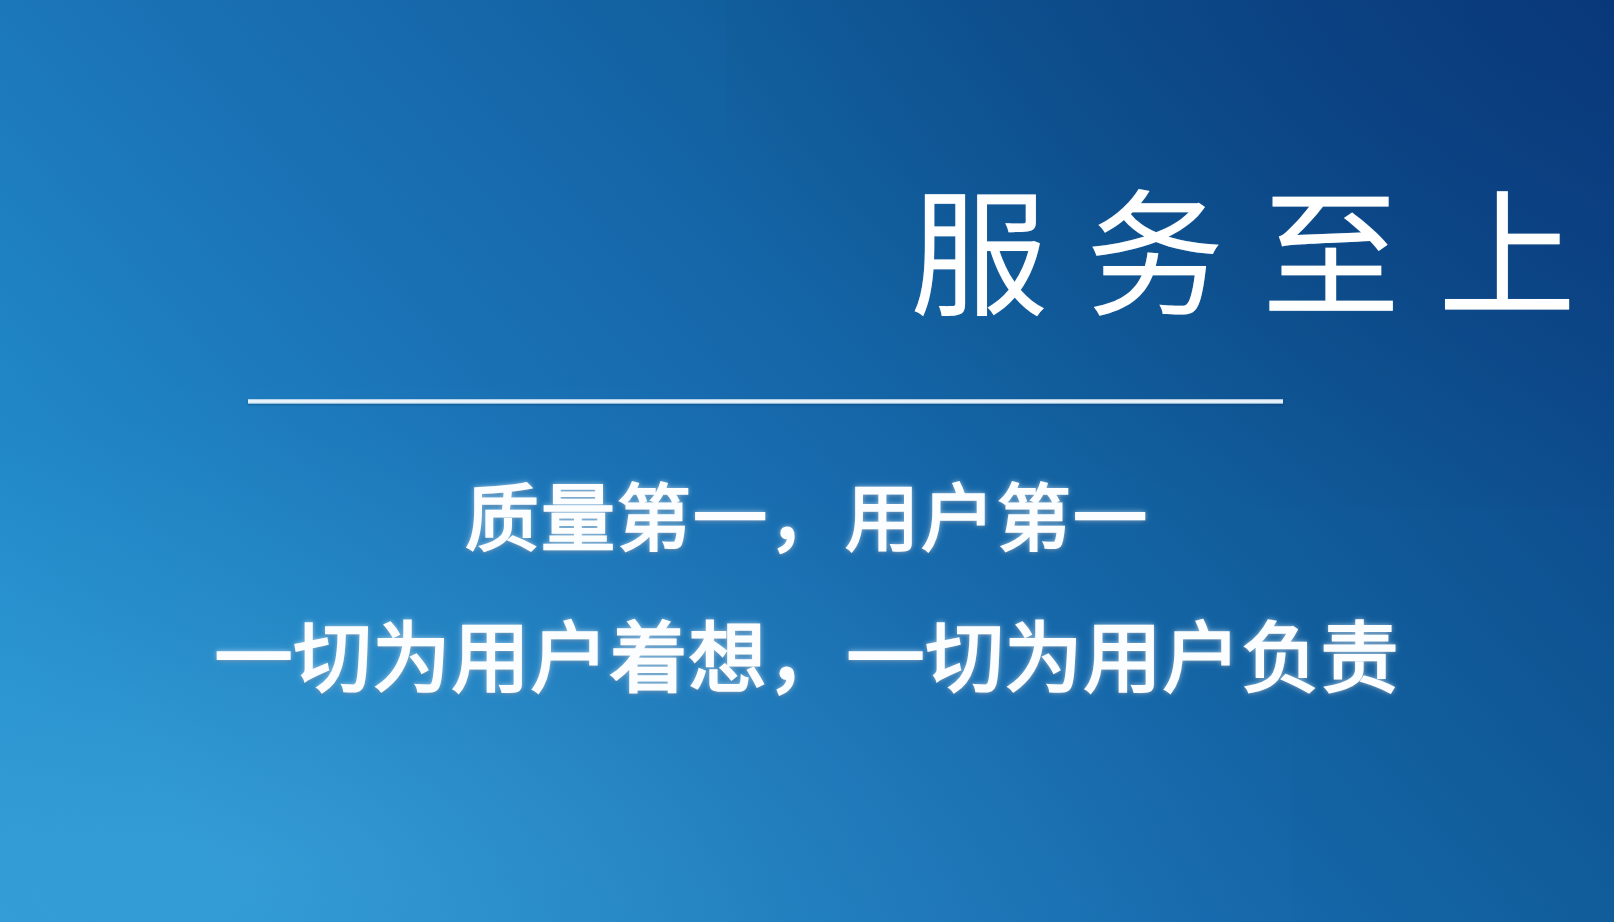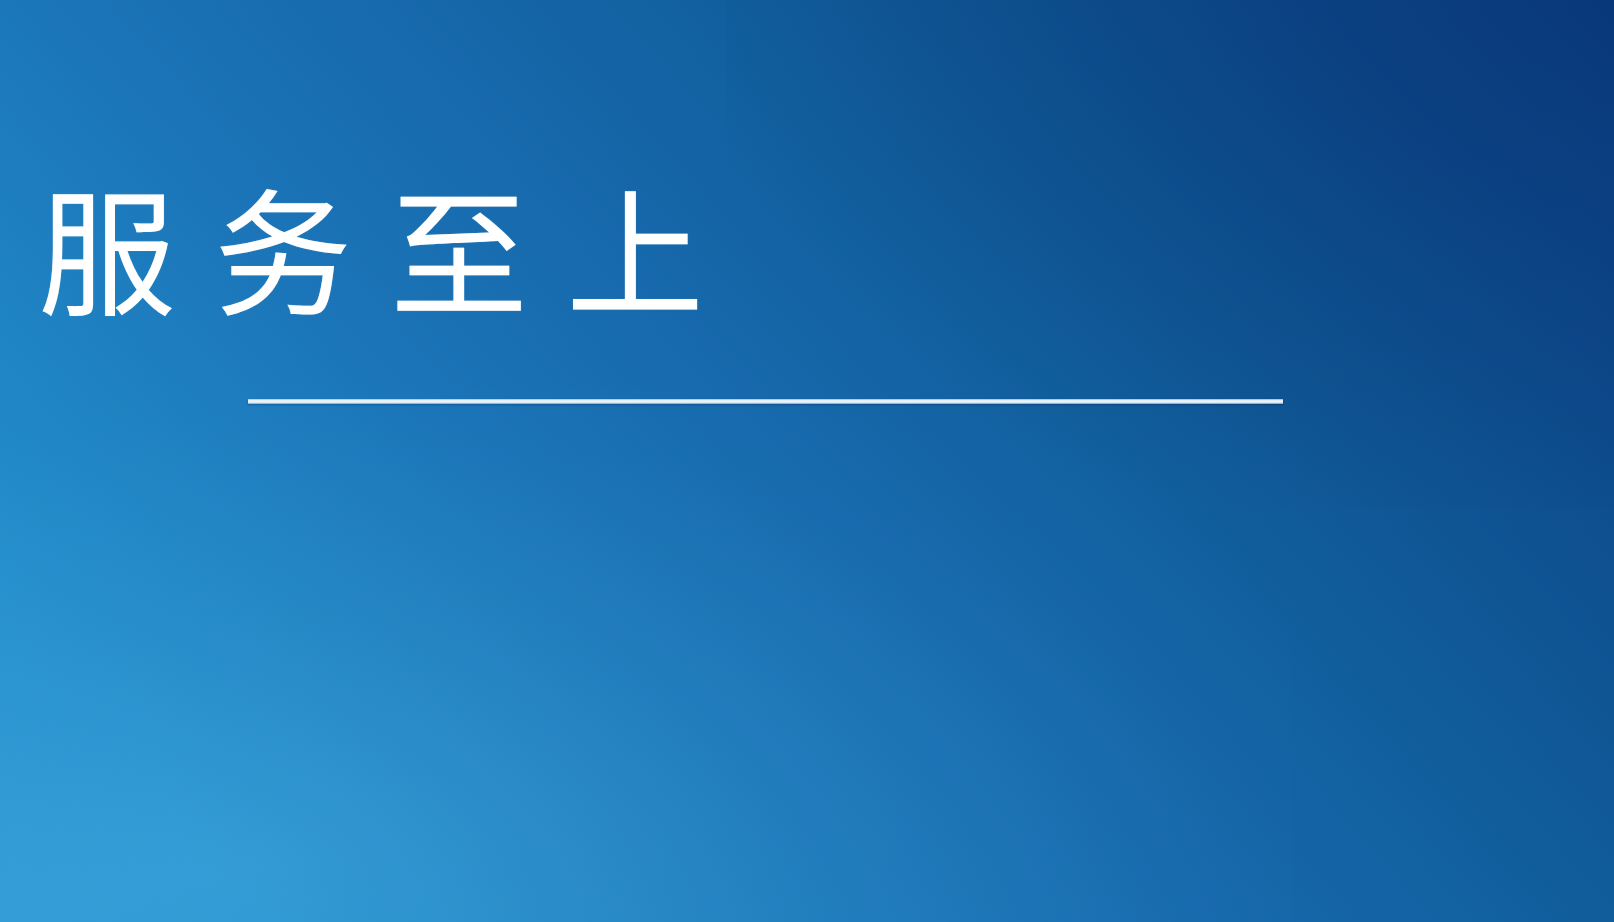--- a/index.html
+++ b/index.html
@@ -71,21 +71,21 @@
     width: 100%;
     height: 100%;
   }
 
   
   .headline {
     position: absolute;
     left: 0;
     right: 0;
     top: 186px;
-    text-align: left;
+    text-align: right;
     color: #ffffff;
     font-size: 138px;
     line-height: 1.04;
     font-weight: 400;
     letter-spacing: 38px;
     
     text-indent: 38px;
     white-space: nowrap;
     text-shadow: 0 0 1px rgba(255,255,255,0.35);
   }
@@ -137,15 +137,19 @@
 <body>
 
 <div class="banner">
 
   <div class="content">
 
     <div class="headline">服务至上</div>
 
     <div class="divider"></div>
 
+    <div class="subhead">
+      <span class="line line-1">质量第一，用户第一</span>
+      <span class="line line-2">一切为用户着想，一切为用户负责</span>
+    </div>
 
   </div>
 </div>
 
 </body></html>

